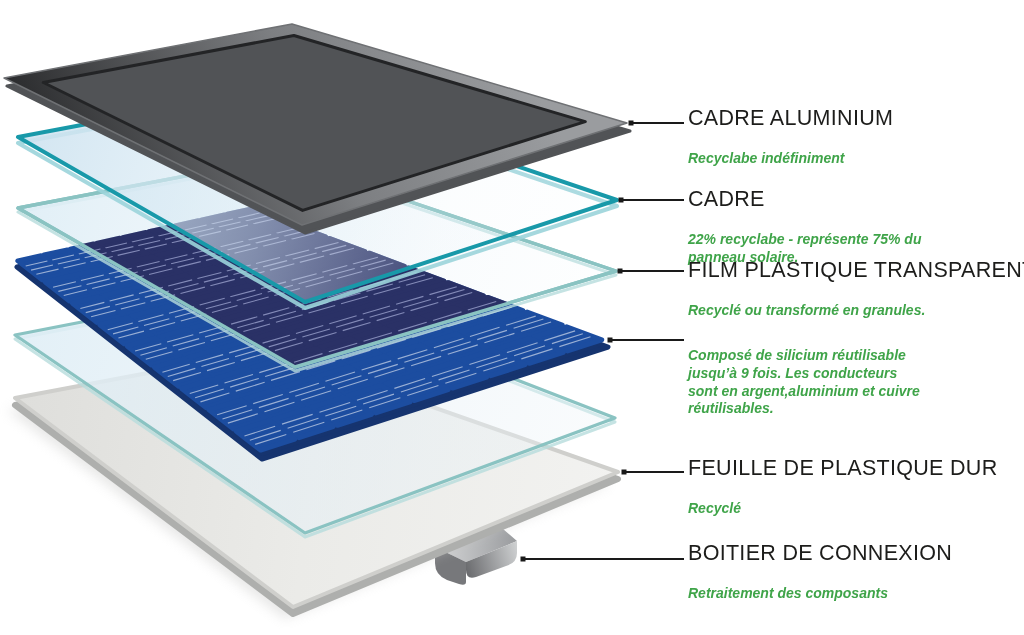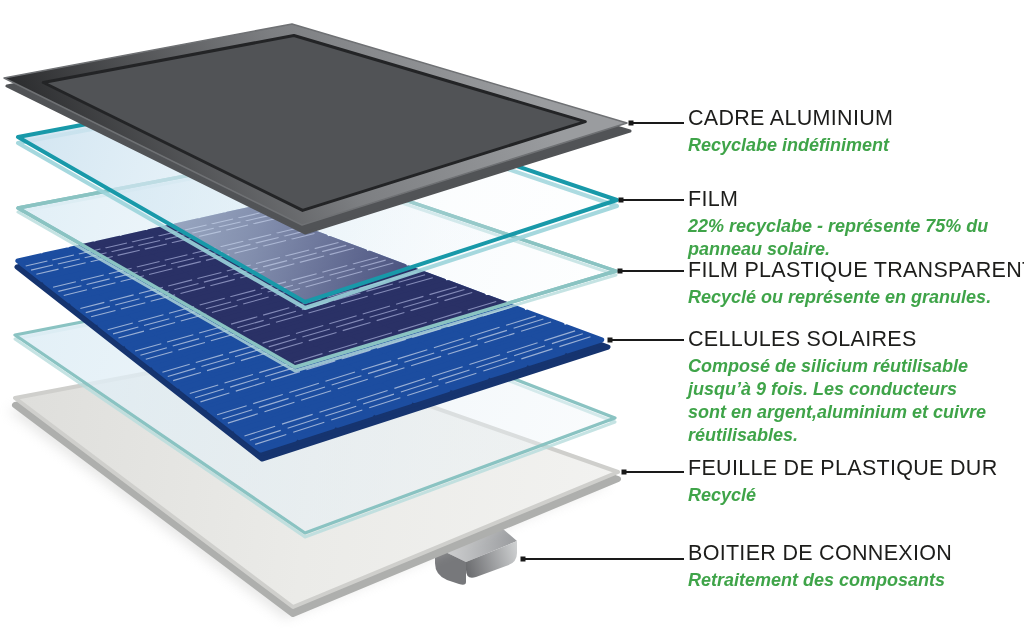--- a/index.html
+++ b/index.html
@@ -3,21 +3,21 @@
 <meta charset="utf-8">
 <style>
   html,body{margin:0;padding:0;}
   body{width:1024px;height:635px;background:#ffffff;overflow:hidden;position:relative;
        font-family:"Liberation Sans",sans-serif;}
   #canvas{position:absolute;left:0;top:0;width:1024px;height:544px;}
   #art{position:absolute;left:0;top:0;}
   .label{position:absolute;left:688px;width:332px;}
   .label .h{font-size:21.5px;line-height:1.12;font-weight:400;letter-spacing:.3px;
             color:var(--heading,#1d1d1b);white-space:nowrap;}
-  .label .s{margin-top:4px;font-size:18px;line-height:1.27;font-weight:700;font-style:italic;
+  .label .s{margin-top:20px;font-size:14px;line-height:1.27;font-weight:700;font-style:italic;
             color:var(--green,#3fa449);white-space:pre-line;}
 </style>
 </head>
 <body style="--green: #3fa449; --heading: #1d1d1b;">
 
 <div id="canvas">
   <svg id="art" width="1024" height="635" viewBox="0 0 1024 635">
       <defs>
         <linearGradient id="gGlass" x1="18" y1="137" x2="560" y2="330" gradientUnits="userSpaceOnUse">
           <stop offset="0" stop-color="#cee3f0" stop-opacity="0.92"></stop>
@@ -757,30 +757,29 @@
         <line x1="523" y1="559" x2="684" y2="559" stroke="#1a1a1a" stroke-width="2"></line>
         <rect x="520.5" y="556.5" width="5" height="5" fill="#1a1a1a"></rect>
       </g>
     </svg>
 
   <div class="label" style="top:106px">
     <div class="h">CADRE ALUMINIUM</div>
     <div class="s">Recyclabe indéfiniment</div>
   </div>
   <div class="label" style="top:187px">
-    <div class="h">FILM</div>
+    <div class="h">CADRE</div>
     <div class="s">22% recyclabe - représente 75% du
 panneau solaire.</div>
   </div>
   <div class="label" style="top:258px">
     <div class="h">FILM PLASTIQUE TRANSPARENT</div>
-    <div class="s">Recyclé ou représente en granules.</div>
+    <div class="s">Recyclé ou transformé en granules.</div>
   </div>
   <div class="label" style="top:327px">
-    <div class="h">CELLULES SOLAIRES</div>
     <div class="s">Composé de silicium réutilisable
 jusqu’à 9 fois. Les conducteurs
 sont en argent,aluminium et cuivre
 réutilisables.</div>
   </div>
   <div class="label" style="top:456px">
     <div class="h">FEUILLE DE PLASTIQUE DUR</div>
     <div class="s">Recyclé</div>
   </div>
   <div class="label" style="top:541px">

